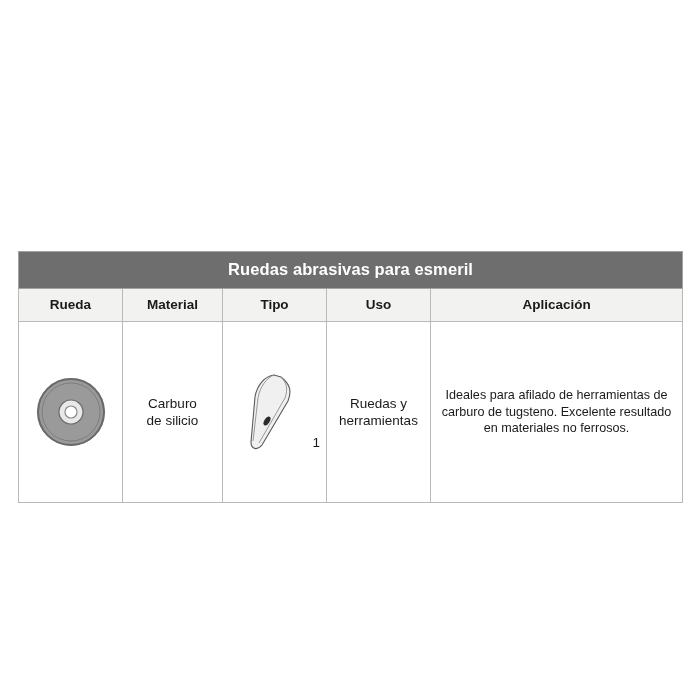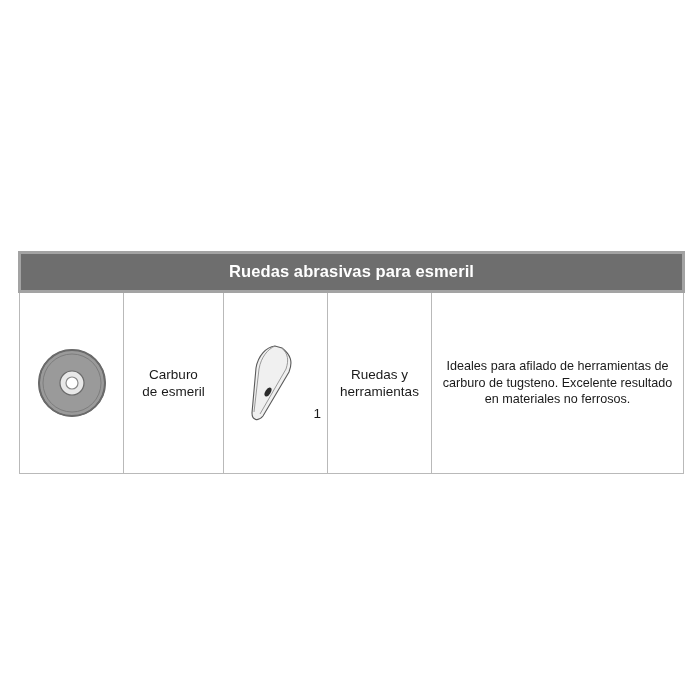--- a/index.html
+++ b/index.html
@@ -29,21 +29,21 @@
   }
 
   .title-row td {
     background: #6e6e6e;
     color: #ffffff;
     text-align: center;
     font-weight: bold;
     font-size: 16.5px;
     padding: 8px 4px 9px 4px;
     letter-spacing: 0.1px;
-    border: 3px solid #a3a3a3;
+    border: 1px solid #a3a3a3;
   }
 
   .head-row td {
     background: #f2f2f0;
     color: #1a1a1a;
     text-align: center;
     font-weight: bold;
     font-size: 13.5px;
     padding: 8px 3px 9px 3px;
     border: 1px solid #b9b9b9;
@@ -95,33 +95,40 @@
       <col style="width:104px">
       <col style="width:100px">
       <col style="width:104px">
       <col style="width:104px">
       <col style="width:252px">
     </colgroup>
     <tbody>
       <tr class="title-row">
         <td colspan="5">Ruedas abrasivas para esmeril</td>
       </tr>
+      <tr class="head-row">
+        <td>Rueda</td>
+        <td>Material</td>
+        <td>Tipo</td>
+        <td>Uso</td>
+        <td>Aplicación</td>
+      </tr>
       <tr class="body-row">
         <td>
           <svg class="wheel-svg" width="78" height="78" viewBox="0 0 78 78">
             <circle cx="39" cy="39" r="33" fill="#9a9a9a" stroke="#4d4d4d" stroke-width="1.2"></circle>
             <circle cx="39" cy="39" r="33" fill="none" stroke="#6a6a6a" stroke-width="2"></circle>
             <circle cx="39" cy="39" r="29" fill="none" stroke="#7d7d7d" stroke-width="1"></circle>
             <circle cx="39" cy="39" r="12" fill="#e8e8e8" stroke="#6a6a6a" stroke-width="1.2"></circle>
             <circle cx="39" cy="39" r="6" fill="#ffffff" stroke="#8a8a8a" stroke-width="1.2"></circle>
           </svg>
         </td>
         <td>
           <div>Carburo</div>
-          <div>de esmeril</div>
+          <div>de silicio</div>
         </td>
         <td>
           <div class="type-cell-inner">
             <svg class="type-svg" width="60" height="82" viewBox="0 0 60 82">
               <g stroke="#5a5a5a" stroke-width="1.1" fill="#f0f0f0">
                 <path d="M41 6 C50 13 52 20 48 30 L22 74 C17 80 11 78 11 71 L15 26 C17 14 25 5 34 4 Z"></path>
               </g>
               <path d="M41 6 C47 12 48 18 45 27 L19 72" fill="none" stroke="#8f8f8f" stroke-width="0.9"></path>
               <path d="M34 4 C27 7 20 15 18 27 L13 70" fill="none" stroke="#8f8f8f" stroke-width="0.9"></path>
               <ellipse cx="27" cy="50" rx="5" ry="2.6" transform="rotate(-58 27 50)" fill="#2b2b2b" stroke="none"></ellipse>

